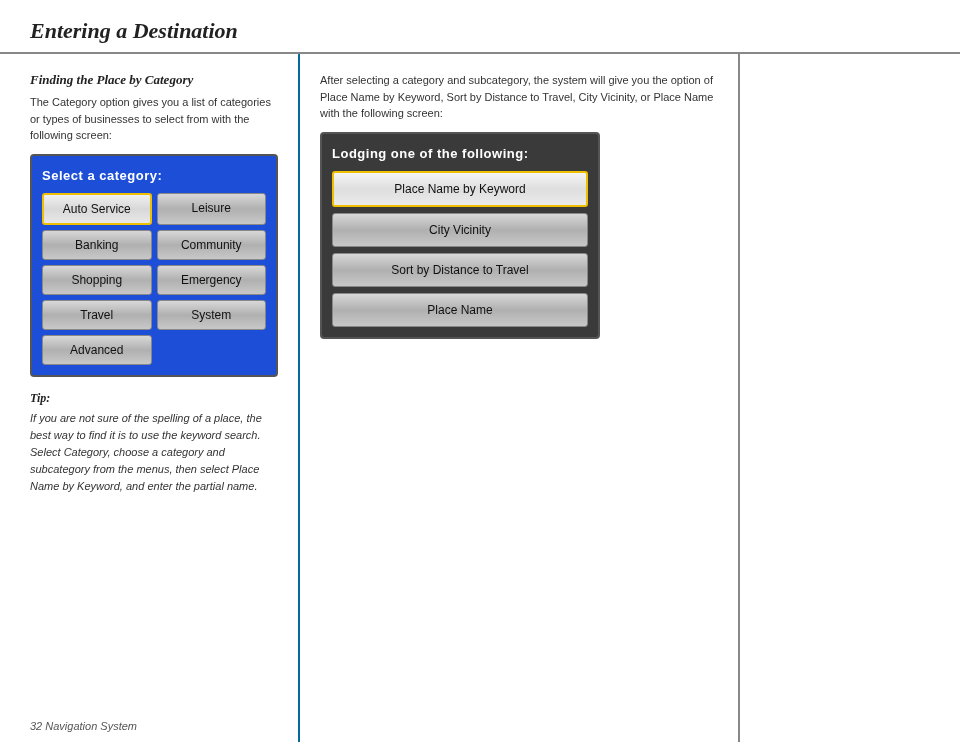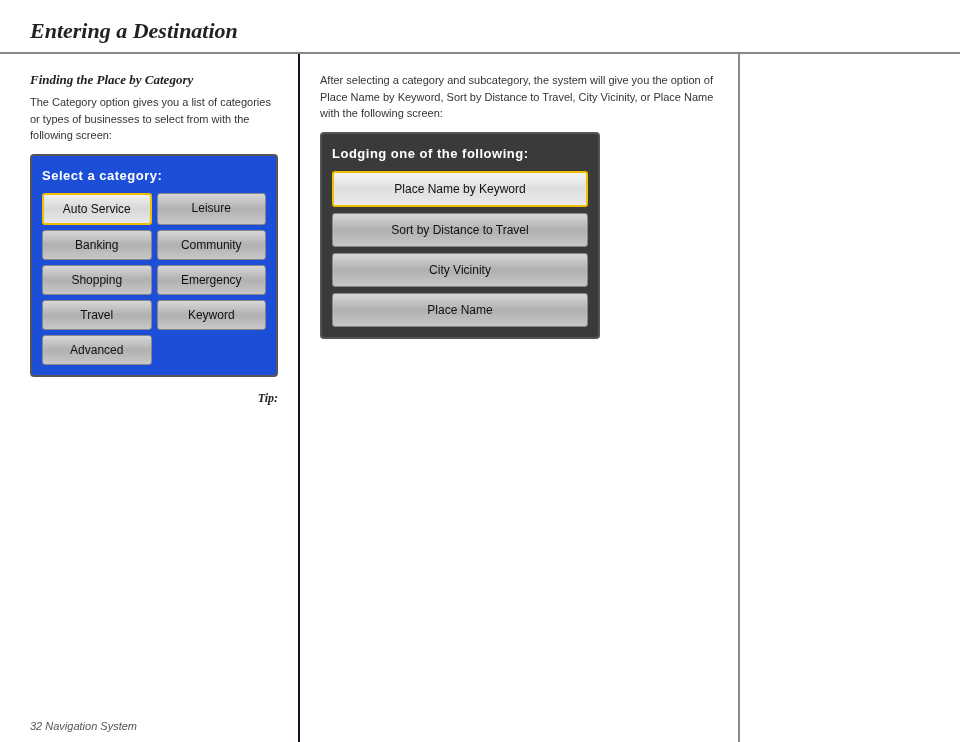--- a/index.html
+++ b/index.html
@@ -39,21 +39,21 @@
     .main-content {
       display: flex;
       flex: 1;
       padding: 0;
     }
 
     
     .left-column {
       width: 300px;
       padding: 18px 20px 18px 30px;
-      border-right: 2px solid #0f172a;
+      border-right: 2px solid #0369a1;
       flex-shrink: 0;
     }
 
     
     .right-column {
       flex: 1;
       padding: 18px 20px 18px 20px;
       border-right: 2px solid #888;
     }
 
@@ -124,21 +124,20 @@
     }
 
     
     .tip-heading {
       font-size: 12px;
       font-weight: bold;
       font-style: italic;
       color: #222;
       margin-bottom: 4px;
       font-family: Georgia, serif;
-      text-align: right;
     }
 
     .tip-text {
       font-size: 11px;
       font-style: italic;
       color: #333;
       line-height: 1.55;
       font-family: Arial, sans-serif;
     }
 
@@ -220,39 +219,40 @@
           <div class="category-btn">Leisure</div>
 
           <div class="category-btn">Banking</div>
 
           <div class="category-btn">Community</div>
           <div class="category-btn">Shopping</div>
 
           <div class="category-btn">Emergency</div>
           <div class="category-btn">Travel</div>
 
-          <div class="category-btn">Keyword</div>
+          <div class="category-btn">System</div>
           <div class="category-btn">Advanced</div>
         </div>
       </div>
 
       <div class="tip-heading">Tip:</div>
+      <div class="tip-text">If you are not sure of the spelling of a place, the best way to find it is to use the keyword search. Select Category, choose a category and subcategory from the menus, then select Place Name by Keyword, and enter the partial name.</div>
 
     </div>
 
     <div class="right-column">
 
       <div class="body-text">After selecting a category and subcategory, the system will give you the option of Place Name by Keyword, Sort by Distance to Travel, City Vicinity, or Place Name with the following screen:</div>
 
       <div class="select-box">
         <div class="select-box-label">Lodging one of the following:</div>
         <div class="select-options">
           <div class="select-option-btn highlighted">Place Name by Keyword</div>
+          <div class="select-option-btn">City Vicinity</div>
           <div class="select-option-btn">Sort by Distance to Travel</div>
-          <div class="select-option-btn">City Vicinity</div>
           <div class="select-option-btn">Place Name</div>
         </div>
       </div>
 
     </div>
 
     <div class="far-right-column"></div>
 
   </div>
 

